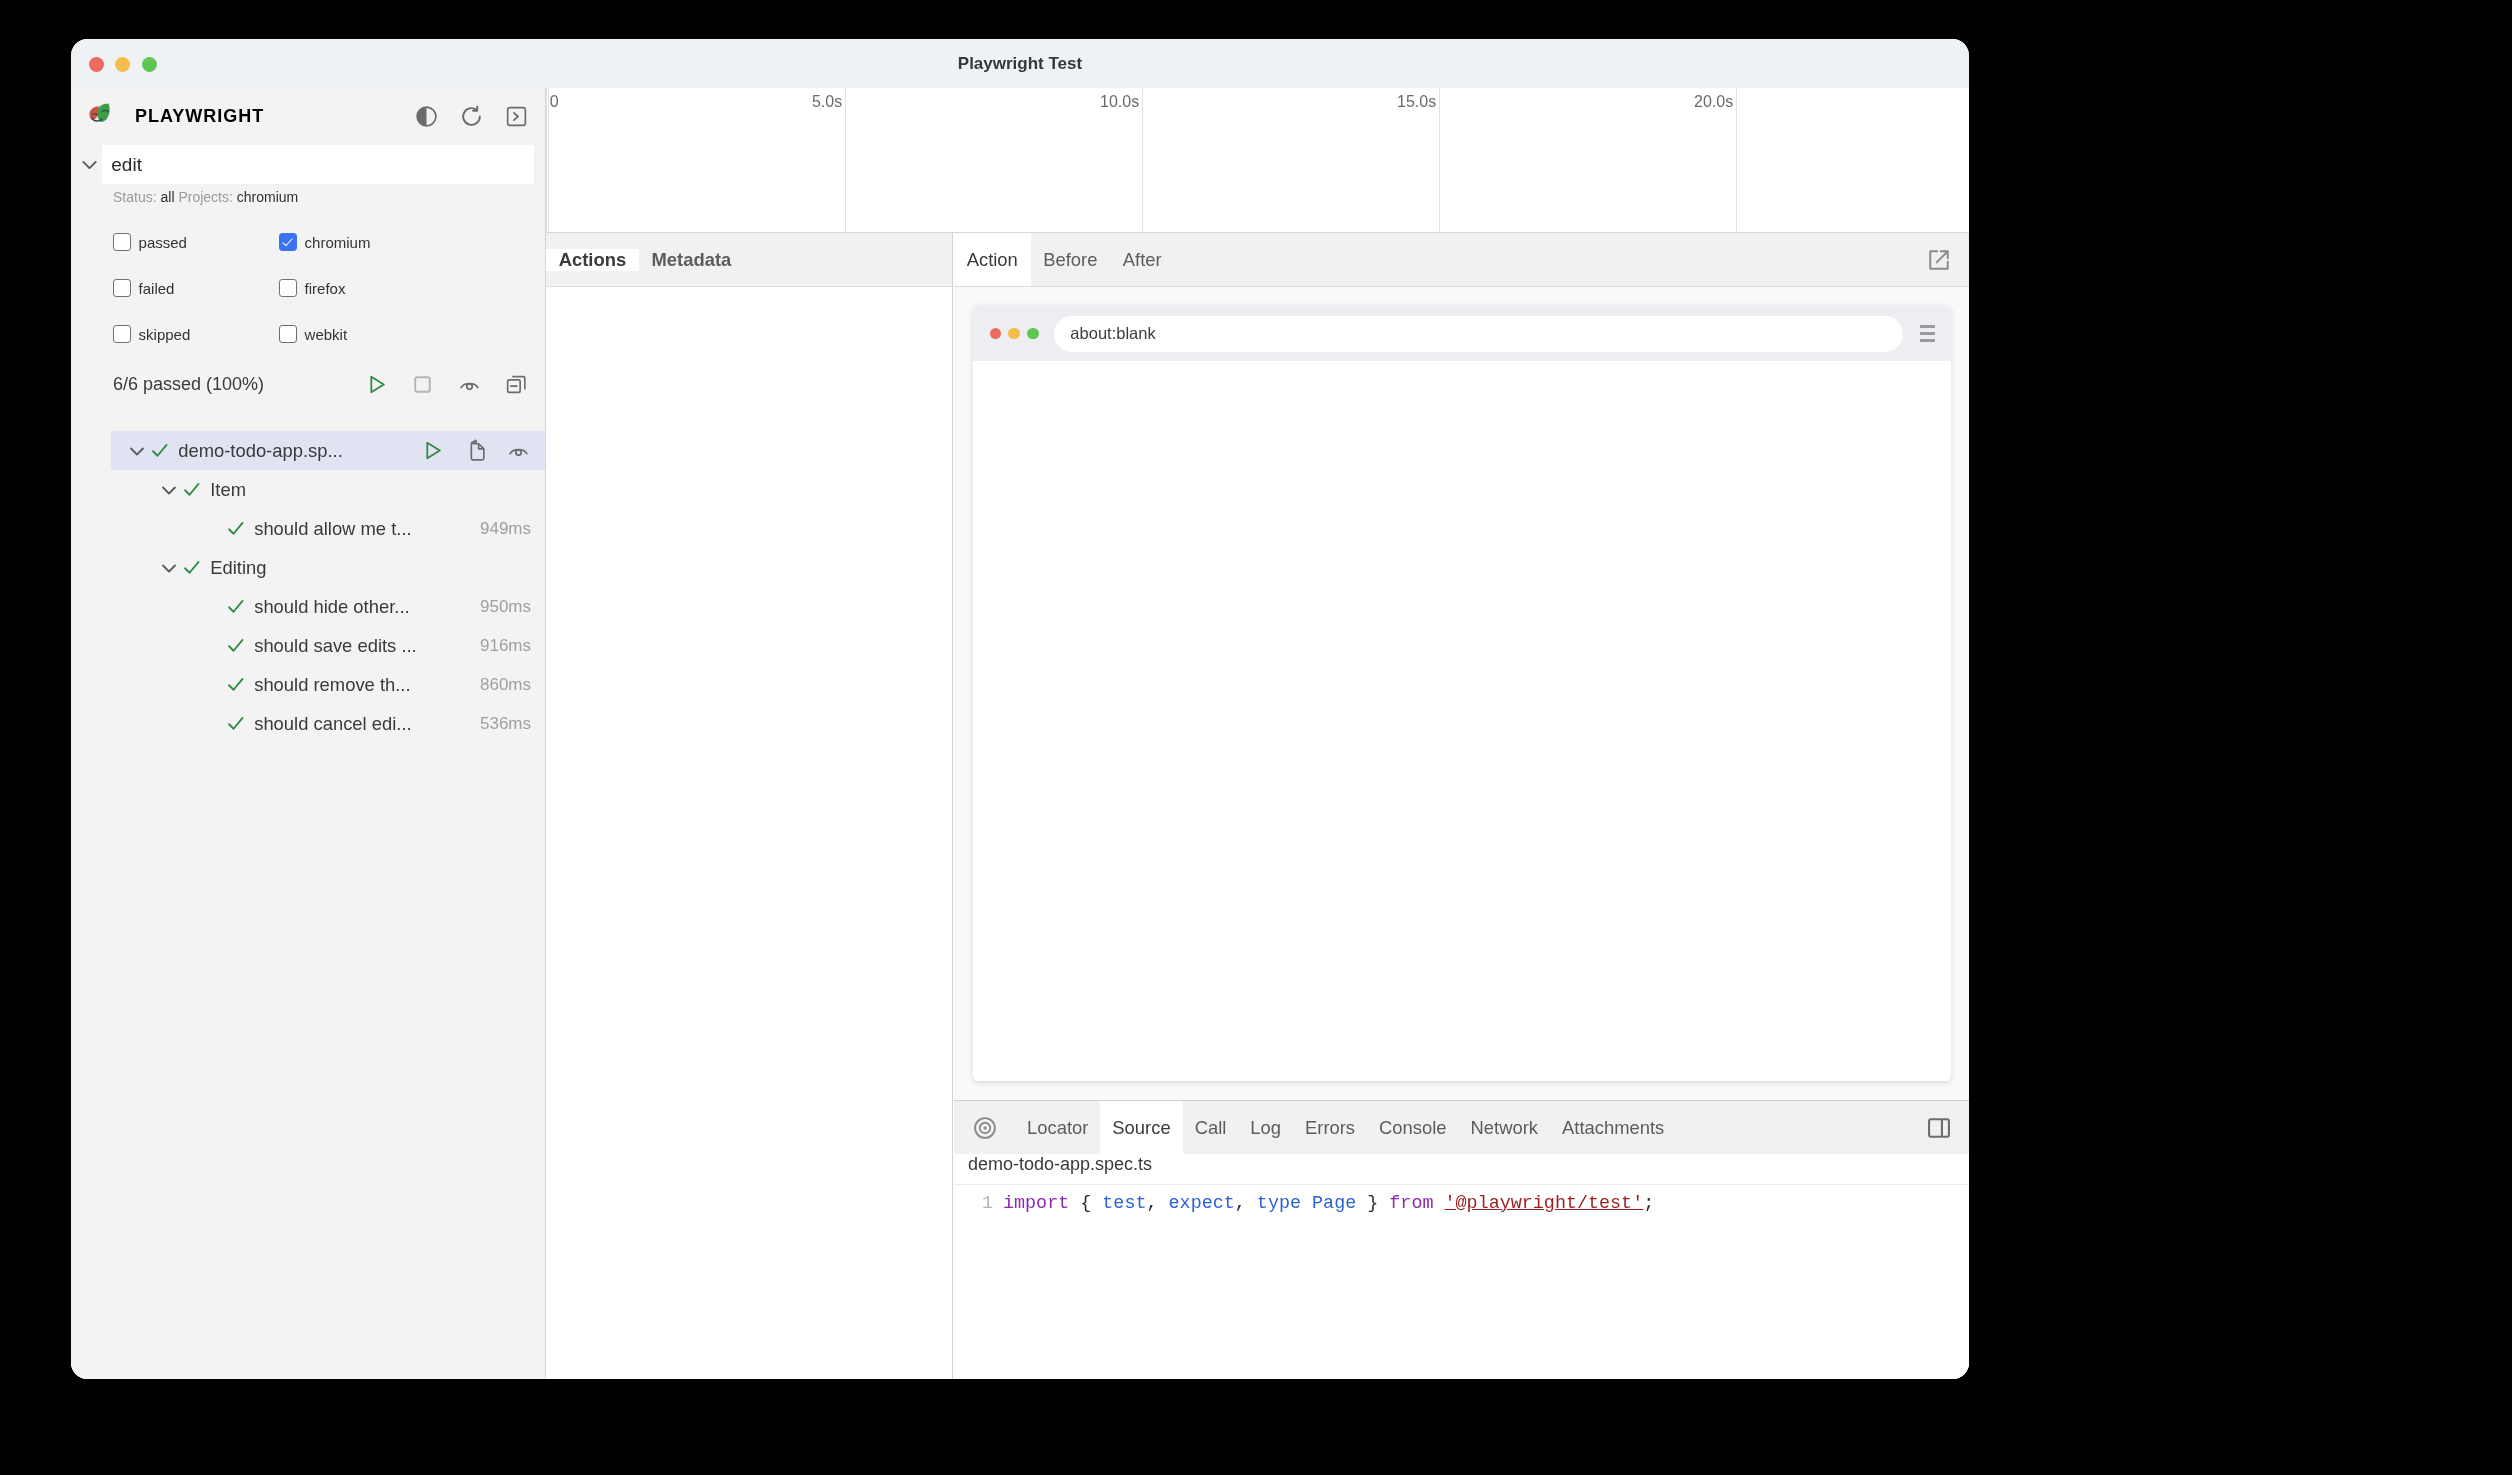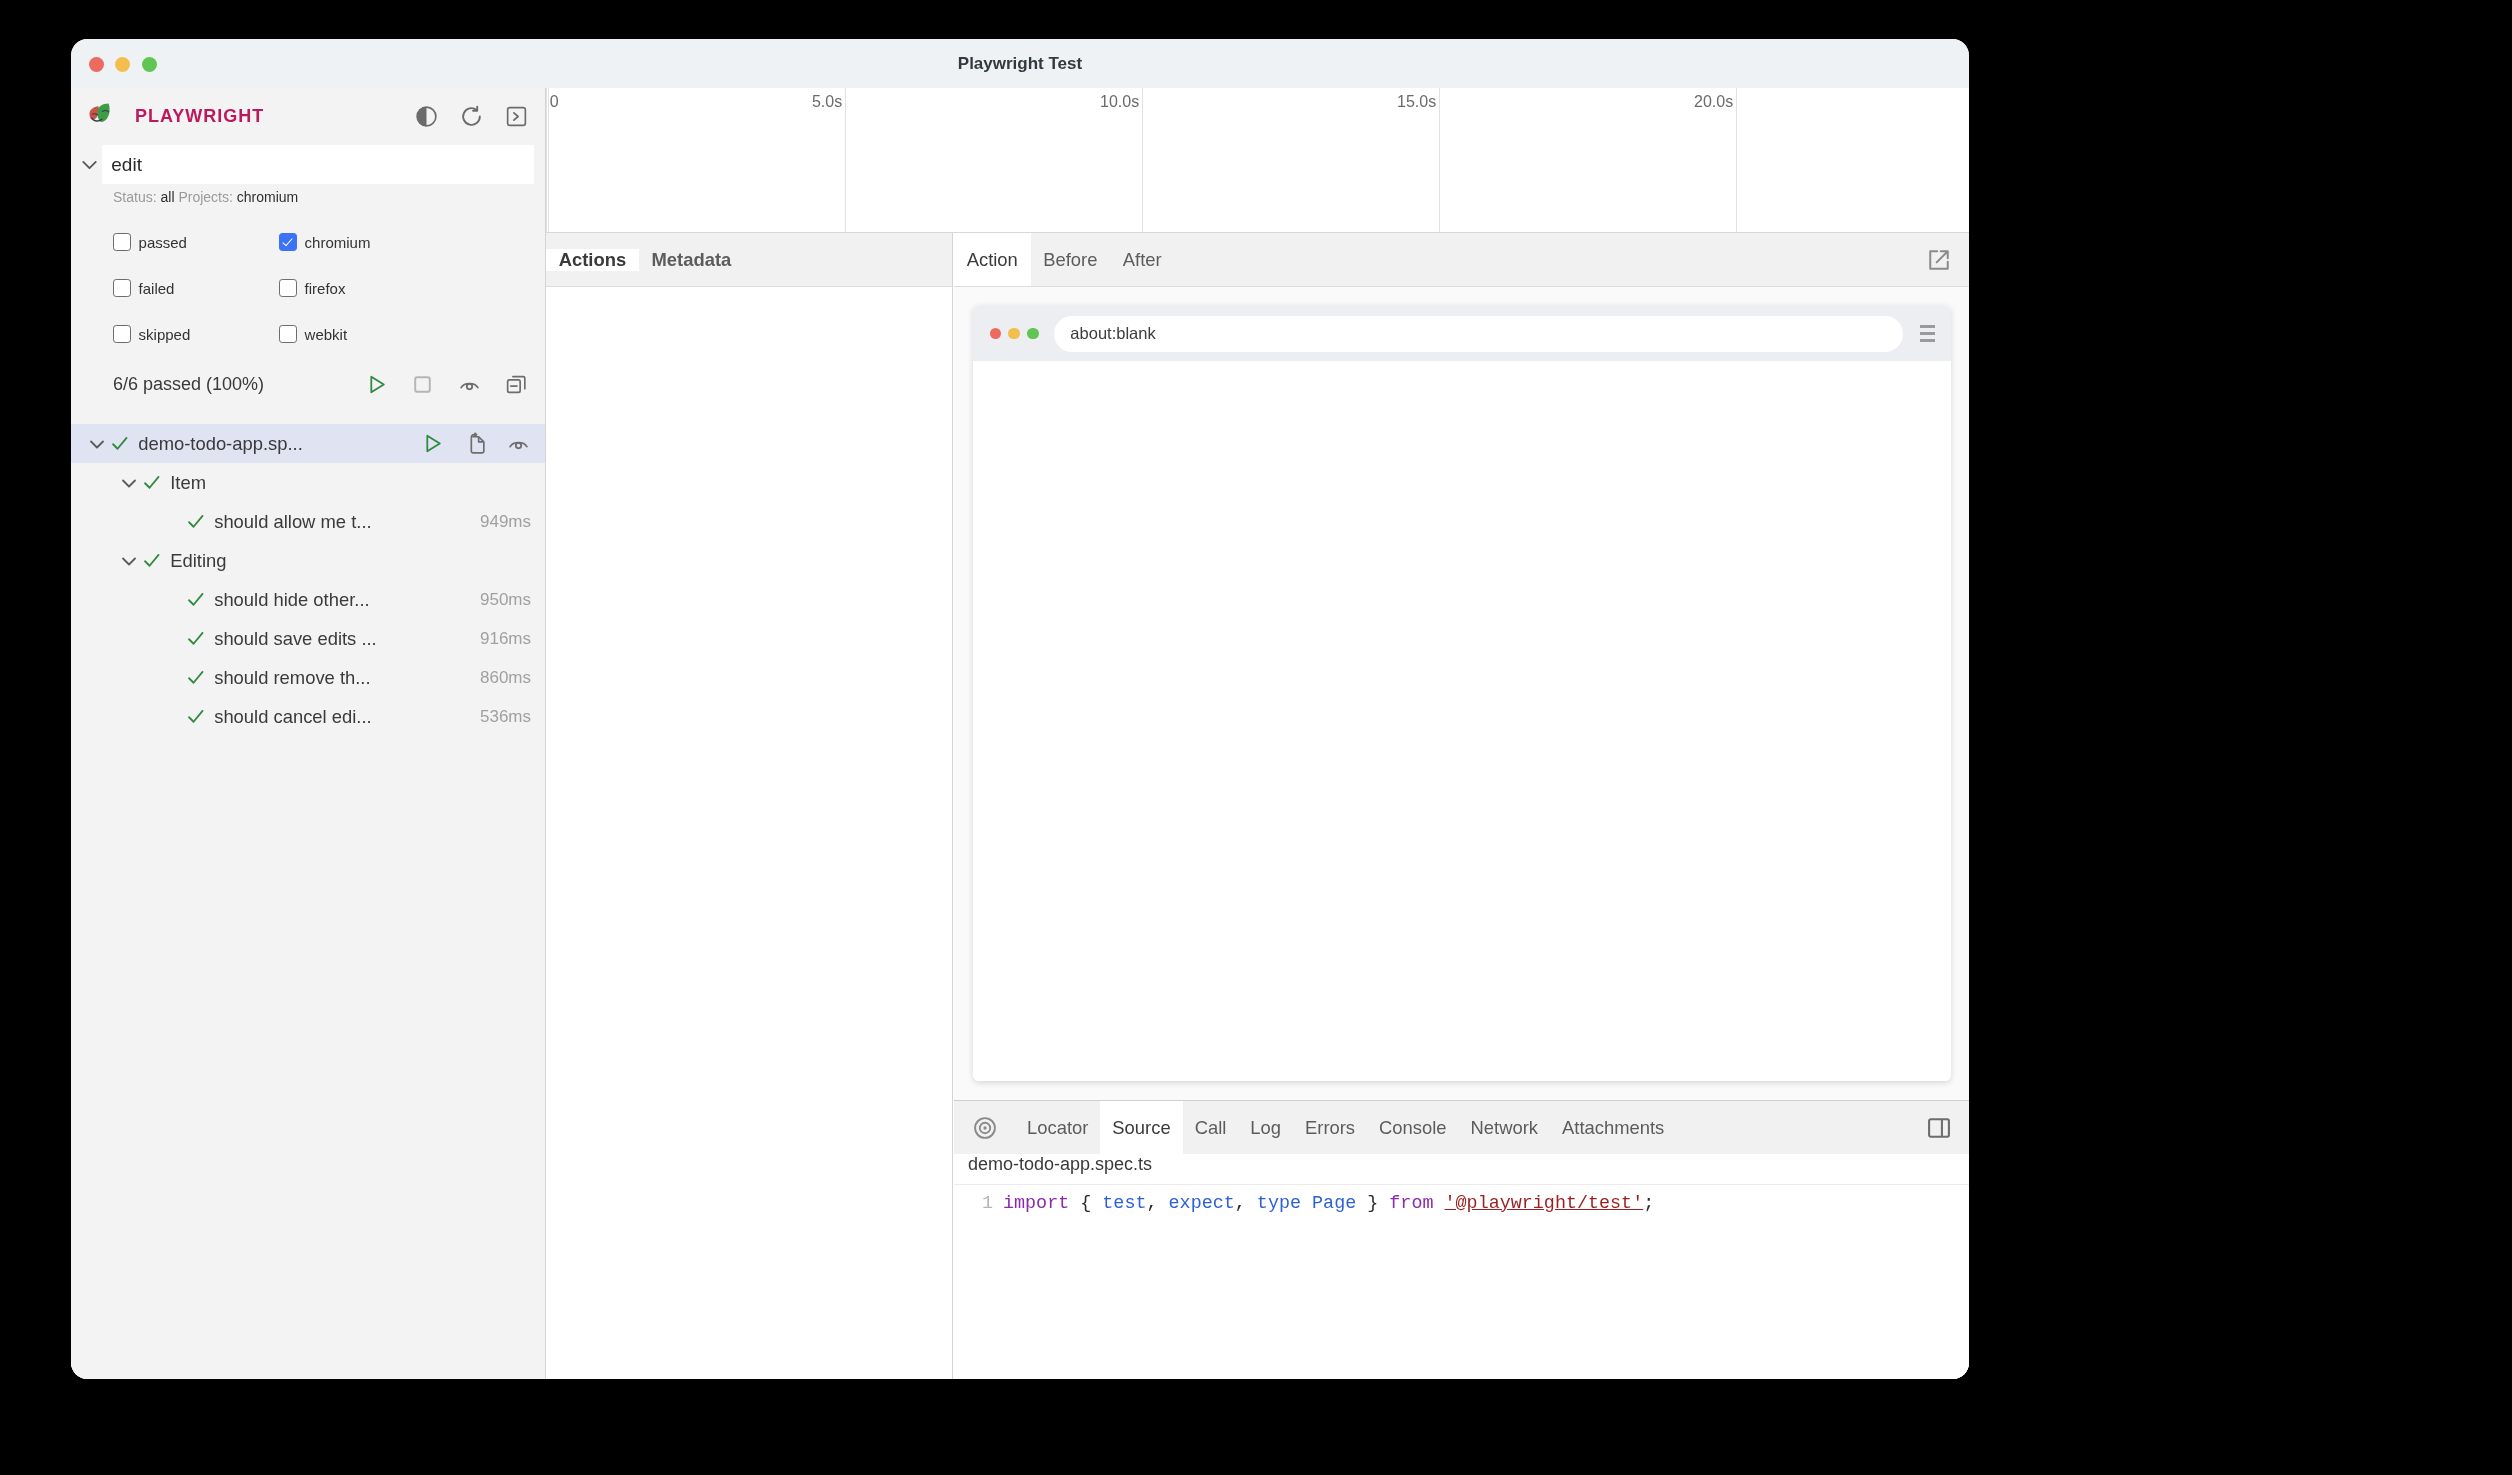--- a/index.html
+++ b/index.html
@@ -42,21 +42,21 @@
   
   .sidebar {
     position: absolute; left: 0; top: 0; width: 475px; bottom: 0;
     background: #f3f3f3; border-right: 0.6px solid #d4d4d4;
     box-sizing: border-box;
   }
   .sb-head { display: flex; align-items: center; height: 57px; padding: 0 16.5px 0 14px; }
   .pw-logo { width: 36px; height: 36px; flex: none; }
   .pw-name {
     margin-left: 14px; font-size: 18px; letter-spacing: 1px;
-    font-weight: 700; color: #be185d;
+    font-weight: 700; color: #000000;
   }
   .sb-head-icons { margin-left: auto; display: flex; gap: 20px; align-items: center; }
   .hicon { width: 25px; height: 25px; color: #6b6b6b; display: block; }
 
   .search-row { display: flex; align-items: center; padding: 0 11.4px 0 6.3px; }
   .chev { width: 25px; height: 25px; flex: none; color: #5a5a5a; }
   .search-input {
     flex: 1; height: 39px; background: #fff; border: none; outline: none;
     font-size: 19px; color: #2a2a2a; padding: 0 9px; box-sizing: border-box;
     font-family: "Liberation Sans", sans-serif;
@@ -80,21 +80,21 @@
     transform: rotate(42deg);
   }
   .clabel { margin-left: 7.6px; font-size: 15px; color: #333; }
 
   .status-row { display: flex; align-items: center; height: 55px; padding: 0 16.5px 0 42px; }
   .status-text { font-size: 18px; color: #3a3a3a; }
   .status-icons { margin-left: auto; display: flex; gap: 21.6px; align-items: center; }
   .sicon { width: 25px; height: 25px; display: block; color: #6d6d6d; }
 
   
-  .tree { margin-top: 12px; }
+  .tree { margin-top: 19px; padding-left: 40px; }
   .trow { display: flex; align-items: center; height: 39px; padding-right: 14px; }
   .trow.sel { background: #dfe3f2; }
   .tchev { width: 24px; height: 24px; flex: none; color: #5a5a5a; }
   .tick { width: 21.6px; height: 21.6px; flex: none; color: #2f8a3f; }
   .tlabel {
     font-size: 18.4px; color: #3a3a3a; margin-left: 7.6px;
     white-space: nowrap; overflow: hidden; text-overflow: ellipsis;
   }
   .tdur { margin-left: auto; font-size: 17px; color: #a0a0a0; padding-left: 11.4px; }
   .trow-icons { margin-left: auto; display: flex; gap: 18px; align-items: center; }

